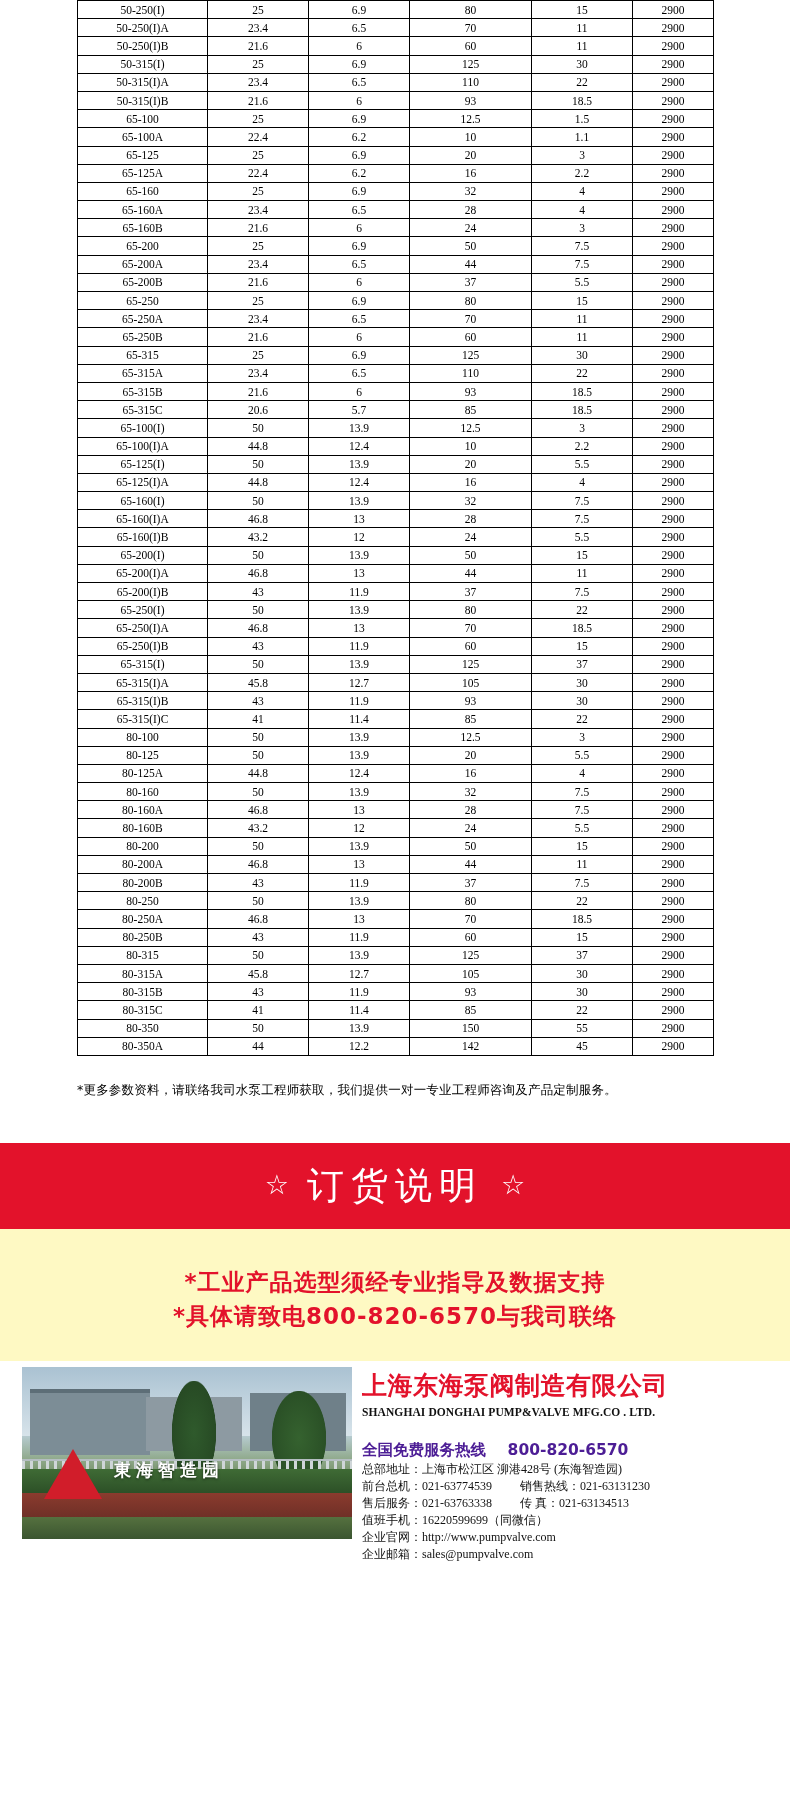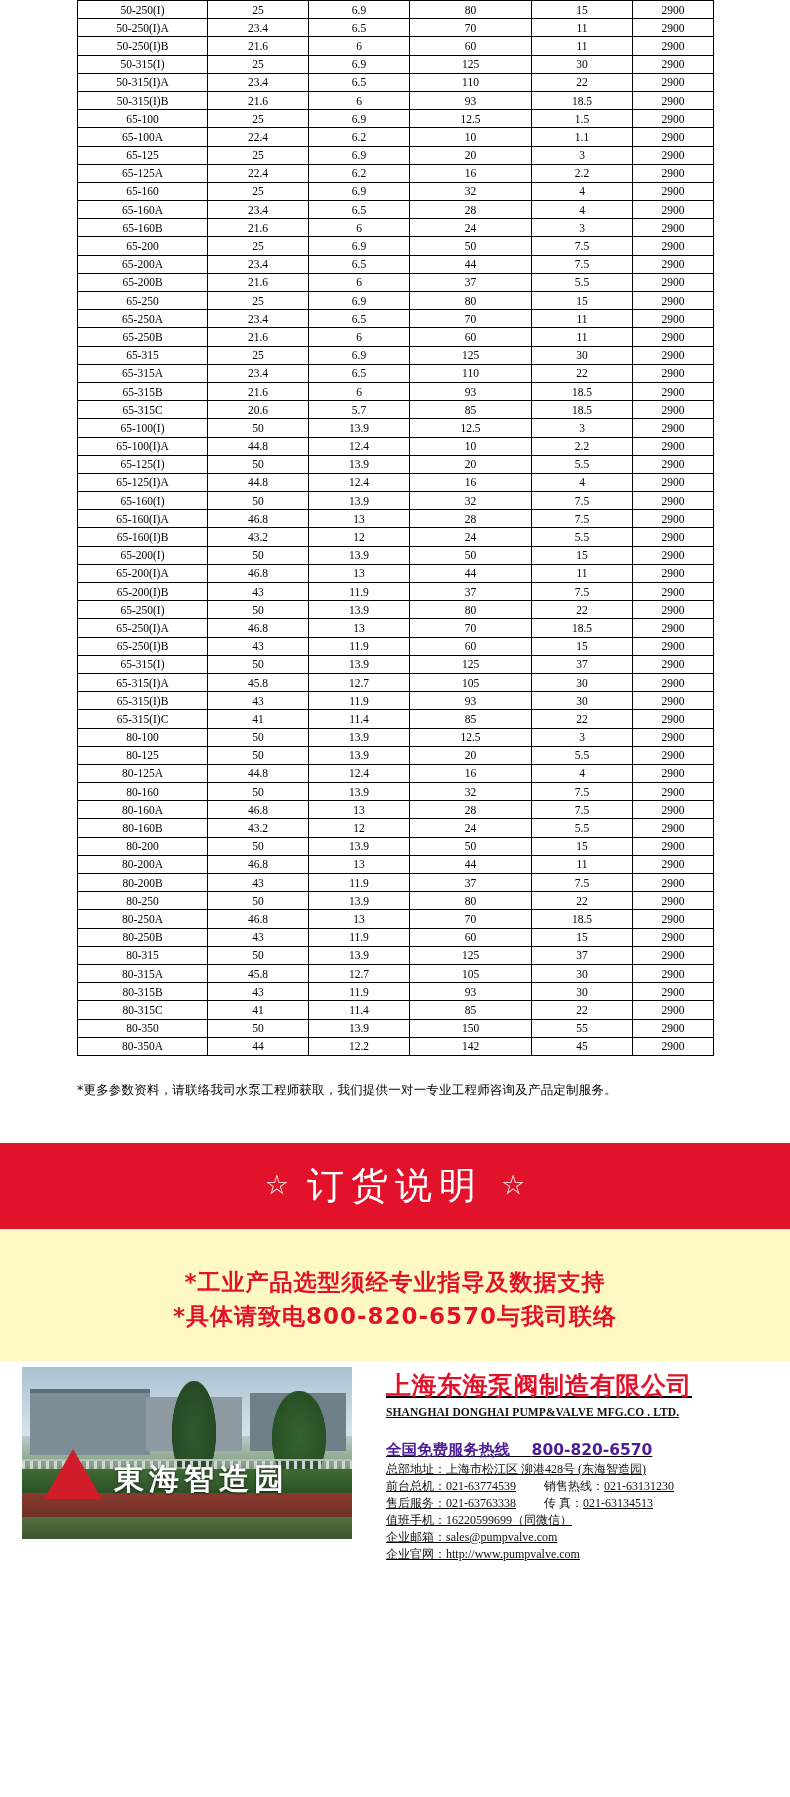--- a/index.html
+++ b/index.html
@@ -158,32 +158,31 @@
   .photo .logo-badge .tri {
     position: absolute; left: 0; top: 4px;
     width: 0; height: 0;
     border-left: 29px solid transparent;
     border-right: 29px solid transparent;
     border-bottom: 50px solid #d11d2a;
   }
   .photo .photo-text {
     position: absolute; left: 92px; top: 92px;
     color: #ffffff;
-    font-size: 30px;
+    font-size: 17px;
     font-weight: bold;
     letter-spacing: 5px;
     text-shadow: 0 1px 3px rgba(0,0,0,0.6);
     font-family: Liberation Sans, sans-serif;
   }
 
   .company {
-    padding-left: 34px;
+    padding-left: 10px;
     padding-top: 4px;
     flex: 1 1 auto;
-    text-decoration: underline;
   }
   .company-cn {
     color: #e3122b;
     font-size: 25px;
     font-weight: bold;
     letter-spacing: 0.5px;
     line-height: 30px;
     font-family: "DejaVu Sans", "Liberation Sans", sans-serif;
   }
   .company-en {
@@ -735,19 +734,19 @@
       <div class="hotline">
         <span>全国免费服务热线</span>
         &nbsp;&nbsp;
         <span>800-820-6570</span>
       </div>
       <div id="contact-list">
           <div class="contact-line"><span>总部地址：</span><span>上海市松江区  泖港428号 (东海智造园)</span></div>
           <div class="contact-line"><span>前台总机：</span><span>021-63774539</span><span class="seg2">销售热线：</span><span>021-63131230</span></div>
           <div class="contact-line"><span>售后服务：</span><span>021-63763338</span><span class="seg2">传    真：</span><span>021-63134513</span></div>
           <div class="contact-line"><span>值班手机：</span><span>16220599699（同微信）</span></div>
+          <div class="contact-line"><span>企业官网：</span><span>http://www.pumpvalve.com</span></div>
           <div class="contact-line"><span>企业邮箱：</span><span>sales@pumpvalve.com</span></div>
-          <div class="contact-line"><span>企业官网：</span><span>http://www.pumpvalve.com</span></div>
         </div>
     </div>
   </div>
 
 </div>
 
 </body></html>

